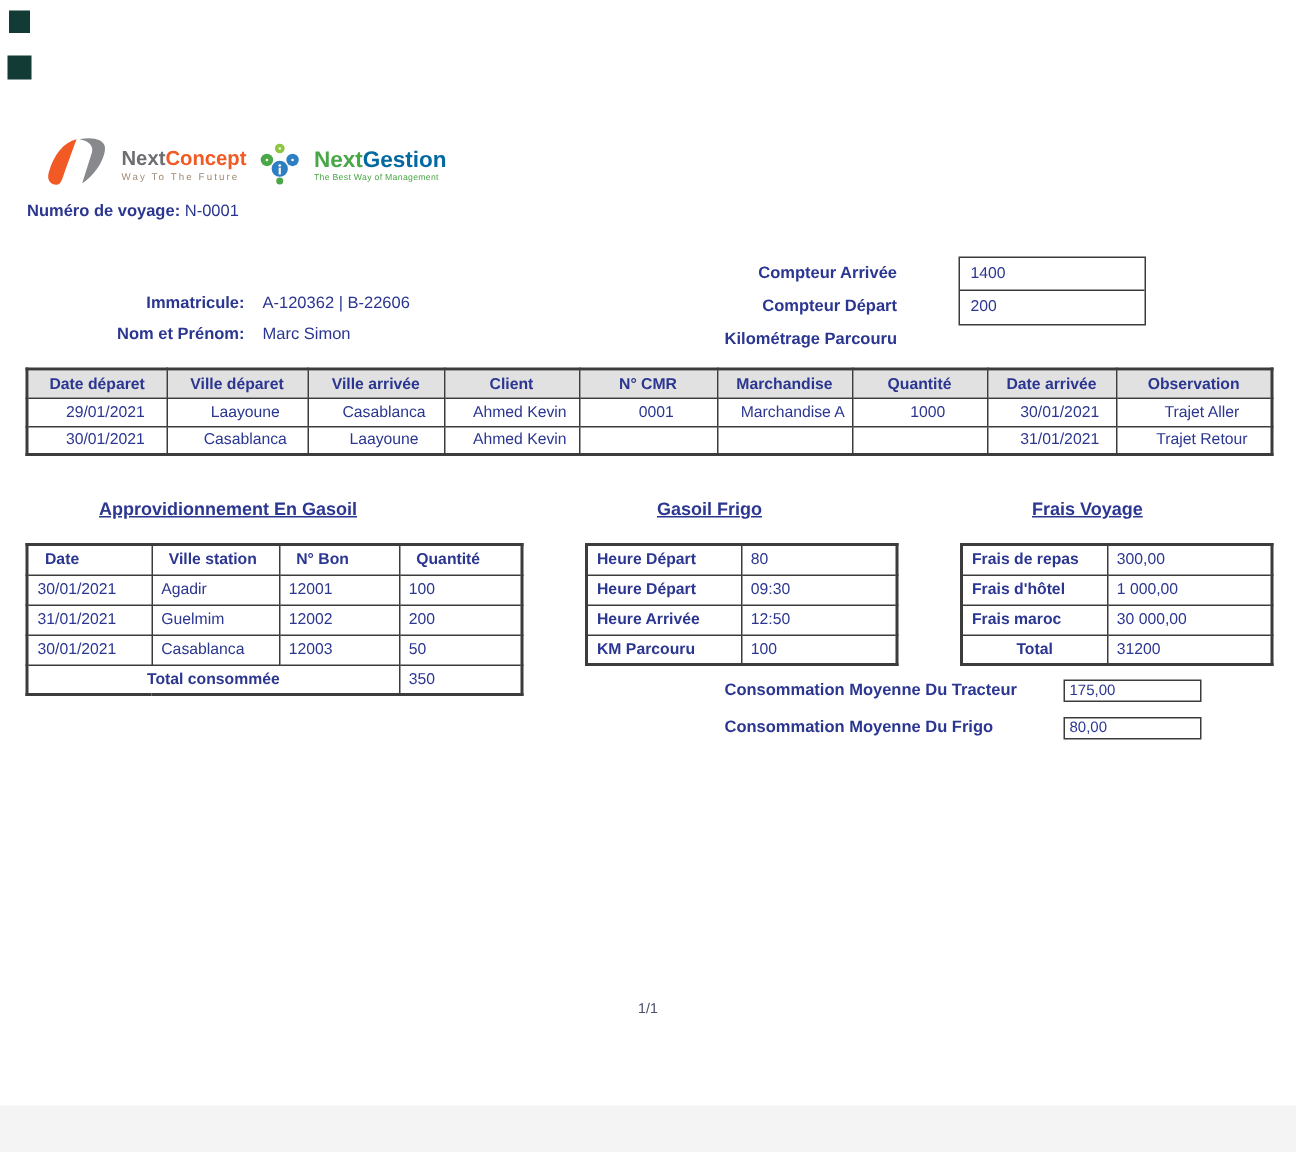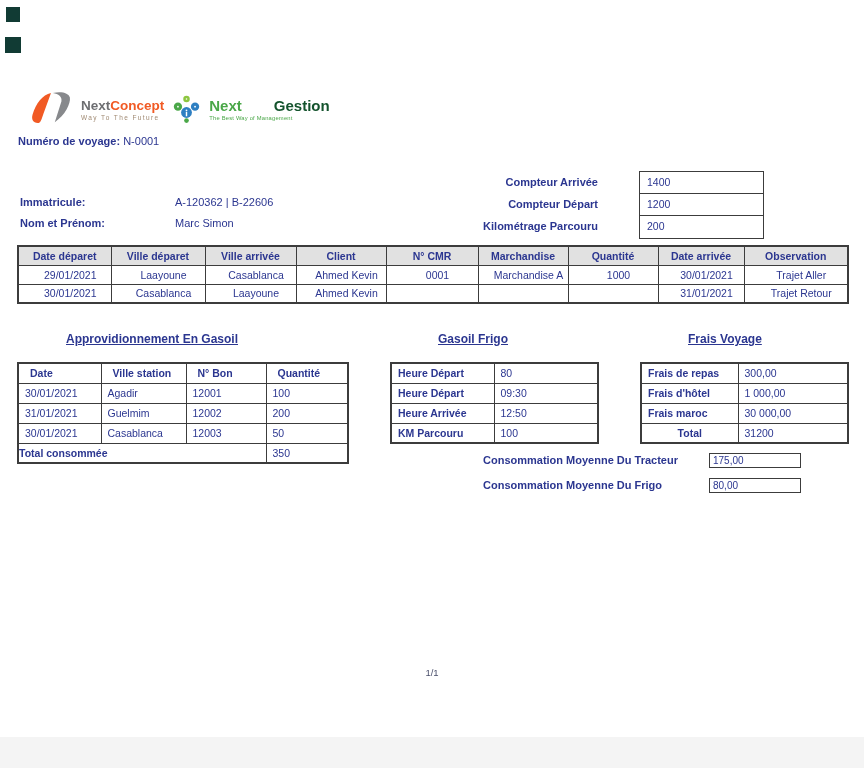--- a/index.html
+++ b/index.html
@@ -13,52 +13,52 @@
   .sq2 { left:5px; top:37px; width:16px; height:16px; }
   .footer-band { position:absolute; left:0; top:737px; width:864px; height:31px; background:#f4f4f4; }
 
   
   .logo-bar { position:absolute; left:30px; top:91px; display:flex; align-items:center; gap:9px; }
   .logo-text { display:flex; flex-direction:column; line-height:1; }
   .concept-name { font-size:13.5px; font-weight:700; }
   .concept-name .p1 { color:#6d6e71; } .concept-name .p2 { color:#f15a24; }
   .concept-tag { font-size:6.5px; letter-spacing:1.4px; color:#a08a73; margin-top:3px; }
   .gestion-name { font-size:15px; font-weight:700; }
-  .gestion-name .p1 { color:#4aa748; } .gestion-name .p2 { color:#14532d;margin-left:32px; }
+  .gestion-name .p1 { color:#4aa748; } .gestion-name .p2 { color:#0369a1; }
   .gestion-tag { font-size:5.8px; color:#4aa748; margin-top:3px; letter-spacing:0.2px; }
 
   .voyage-line { position:absolute; left:18px; top:135px; font-size:11px; }
   .voyage-line b { font-weight:700; }
 
   
   .counter-labels { position:absolute; left:380px; top:171px; width:218px; text-align:right; }
   .counter-labels div { height:22px; line-height:22px; font-size:11px; font-weight:700; }
   .counter-boxes { position:absolute; left:639px; top:171px; width:125px; border:1.5px solid #3c3c3c; background:#fff; }
   .counter-boxes div { height:22px; line-height:21px; font-size:10.5px; padding-left:7px; border-bottom:1.5px solid #3c3c3c; }
   .counter-boxes div:last-child { border-bottom:none; }
 
   
-  .veh-label { position:absolute; width:143px; left:20px; font-size:11px; font-weight:700; }
+  .veh-label { position:absolute; width:143px; left:20px; text-align:right; font-size:11px; font-weight:700; }
   .veh-value { position:absolute; left:175px; font-size:11px; }
   .r1 { top:196px; } .r2 { top:217px; }
 
   
   table { border-collapse:collapse; table-layout:fixed; background:#fff; }
   td, th { border:1px solid #3c3c3c; font-size:10.5px; color:#2b3690; overflow:hidden; white-space:nowrap; }
   .trips-table { position:absolute; left:17px; top:245px; width:830px; border:2px solid #3c3c3c; }
   .trips-table th { height:19px; background:#e1e1e1; font-weight:700; text-align:center; }
   .trips-table td { height:19px; text-align:center;padding-left:11px; }
 
   .section-title { position:absolute; top:332px; font-size:12px; font-weight:700; text-decoration:underline;margin-left:48px; }
   .t-fuel { left:18px; } .t-frigo { left:390px; } .t-fees { left:640px; }
 
   .fuel-table { position:absolute; left:17px; top:362px; width:330px; border:2px solid #3c3c3c; }
   .fuel-table th { height:20px; font-weight:700; text-align:left; padding-left:11px; }
   .fuel-table td { height:20px; text-align:left; padding-left:6px; }
-  .fuel-table td.total-lbl { text-align:left; font-weight:700; padding-left:0; }
+  .fuel-table td.total-lbl { text-align:center; font-weight:700; padding-left:0; }
 
   .kv-table { position:absolute; top:362px; width:207px; border:2px solid #3c3c3c; }
   .kv-frigo { left:390px; } .kv-fees { left:640px; }
   .kv-table td { height:20px; padding-left:6px; }
   .kv-table td.lbl { font-weight:700; }
   .kv-table td.center-lbl { text-align:center; font-weight:700; padding-left:0; }
 
   
   .cons-label { position:absolute; left:483px; font-size:11px; font-weight:700; line-height:15px; }
   .cons-box { position:absolute; left:709px; width:92px; height:15px; border:1px solid #3c3c3c;
@@ -116,21 +116,20 @@
     <span>N-0001</span>
   </div>
 
   <div class="counter-labels">
     <div>Compteur Arrivée</div>
     <div>Compteur Départ</div>
     <div>Kilométrage Parcouru</div>
   </div>
   <div class="counter-boxes">
     <div>1400</div>
-    <div>1200</div>
     <div>200</div>
   </div>
 
   <div class="veh-label r1">Immatricule:</div>
   <div class="veh-value r1">A-120362 | B-22606</div>
   <div class="veh-label r2">Nom et Prénom:</div>
   <div class="veh-value r2">Marc Simon</div>
 
   <table class="trips-table">
     <colgroup>

